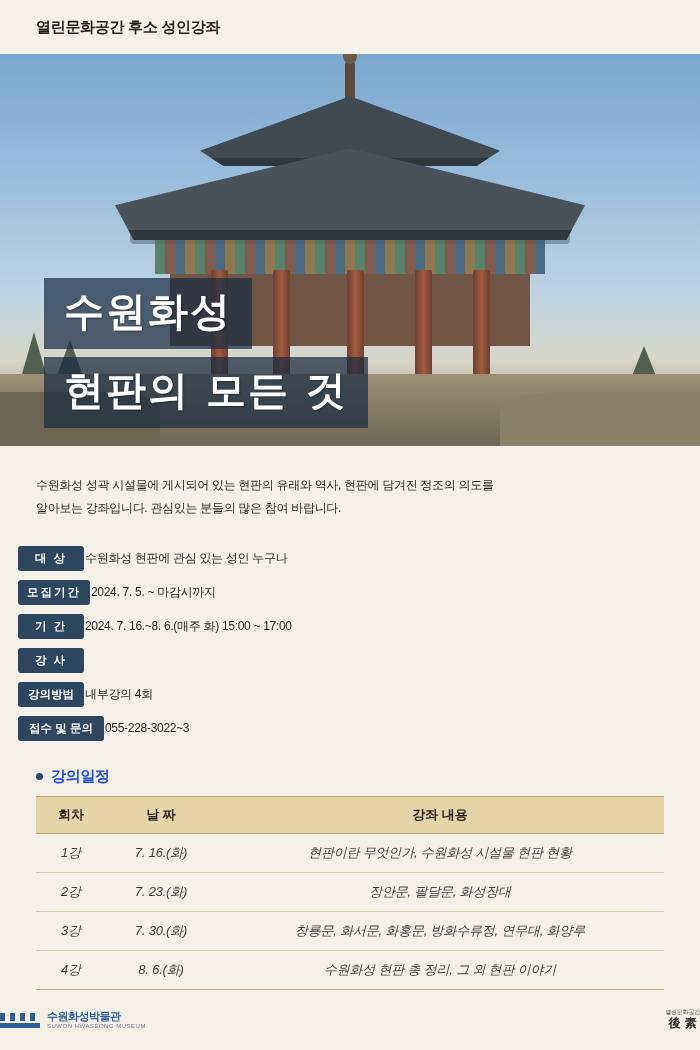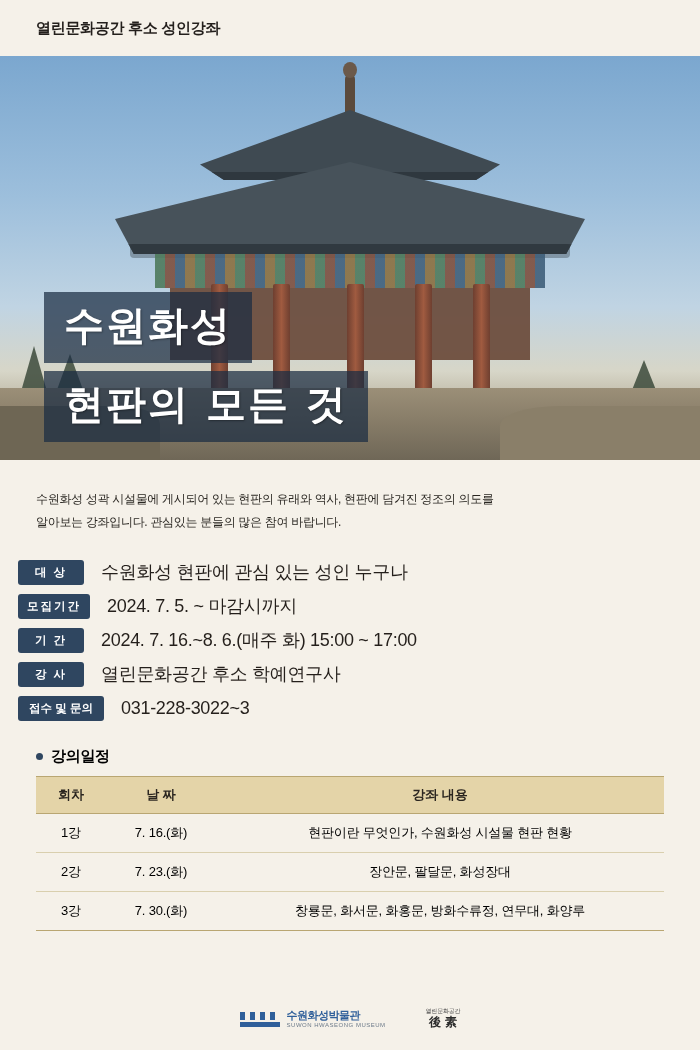--- a/index.html
+++ b/index.html
@@ -169,71 +169,72 @@
     font-size: 11.5px;
     font-weight: bold;
     border-radius: 3px;
     padding: 5px 9px;
     min-width: 66px;
     text-align: center;
     letter-spacing: 2px;
   }
   .tag.wide { letter-spacing: 0; }
   .info-val {
-    font-size: 18px;
+    font-size: 12px;
     color: #241f1b;
-    margin-left: 17px;
+    margin-left: 1px;
     letter-spacing: -0.3px;
     white-space: nowrap;
   }
 
   
   .schedule-head {
     display: flex; align-items: center;
     padding: 26px 36px 10px 36px;
   }
   .bullet {
     width: 7px; height: 7px; border-radius: 50%;
     background: #2f4660; margin-right: 8px;
   }
   .schedule-title {
-    font-size: 15px; font-weight: bold; color: #000000; letter-spacing: -0.3px;
+    font-size: 15px; font-weight: bold; color: #1d4ed8; letter-spacing: -0.3px;
   }
   table.schedule {
     width: calc(100% - 72px);
     margin: 0 36px;
     border-collapse: collapse;
     font-size: 13px;
   }
   table.schedule thead th {
     background: #e4d4a8;
     color: #2b2620;
     font-weight: bold;
     padding: 9px 5px;
     border-top: 1.5px solid #b9a672;
     border-bottom: 1px solid #b9a672;
   }
   table.schedule tbody td {
     padding: 10px 0;
     text-align: center;
-    color: #000000;
+    color: #404040;
     border-bottom: 1px solid #d9cfae;
     letter-spacing: -0.2px;
+    font-style: italic;
   }
   table.schedule tbody tr:last-child td { border-bottom: 1.5px solid #b9a672; }
   .col-no { width: 70px; }
   .col-date { width: 110px; }
 
   
   .footer {
     margin-top: auto;
     height: 62px;
     display: flex;
     align-items: center;
-    justify-content: center;
+    justify-content: space-between;
     gap: 40px;
   }
   .logo { display: flex; align-items: center; gap: 7px; }
   .logo-mark {
     width: 40px; height: 18px;
     background:
       linear-gradient(#2f5f9a,#2f5f9a) 0 12px/40px 5px no-repeat,
       repeating-linear-gradient(90deg,#2f5f9a 0 5px,transparent 5px 10px) 0 2px/40px 8px no-repeat;
   }
   .logo-text { line-height: 1.15; }
@@ -299,27 +300,30 @@
       <div class="tag">모집기간</div>
       <div class="info-val">2024. 7. 5. ~ 마감시까지</div>
     </div>
 
     <div class="info-row">
       <div class="tag">기  간</div>
       <div class="info-val">2024. 7. 16.~8. 6.(매주 화) 15:00 ~ 17:00</div>
     </div>
     <div class="info-row">
       <div class="tag">강  사</div>
-      <div class="info-val">열린문화공간 후소 학예연구사</div>
-    </div>
-
-
+    </div>
+
+
+    <div class="info-row">
+      <div class="tag wide">강의방법</div>
+      <div class="info-val">내부강의 4회</div>
+    </div>
     <div class="info-row">
       <div class="tag wide" style="min-width:86px;">접수 및 문의</div>
-      <div class="info-val">031-228-3022~3</div>
+      <div class="info-val">055-228-3022~3</div>
     </div>
   </div>
 
   <div class="schedule-head">
     <div class="bullet"></div>
     <div class="schedule-title">강의일정</div>
   </div>
 
   <table class="schedule">
     <thead>
@@ -337,20 +341,25 @@
       </tr>
       <tr>
         <td>2강</td>
         <td>7. 23.(화)</td>
         <td>장안문, 팔달문, 화성장대</td>
       </tr>
       <tr>
         <td>3강</td>
         <td>7. 30.(화)</td>
         <td>창룡문, 화서문, 화홍문, 방화수류정, 연무대, 화양루</td>
+      </tr>
+      <tr>
+        <td>4강</td>
+        <td>8.  6.(화)</td>
+        <td>수원화성 현판 총 정리, 그 외 현판 이야기</td>
       </tr>
     </tbody>
   </table>
 
   <div class="footer">
     <div class="logo">
       <div class="logo-mark"></div>
       <div class="logo-text">
         <div class="kr">수원화성박물관</div>
         <div class="en">SUWON HWASEONG MUSEUM</div>

